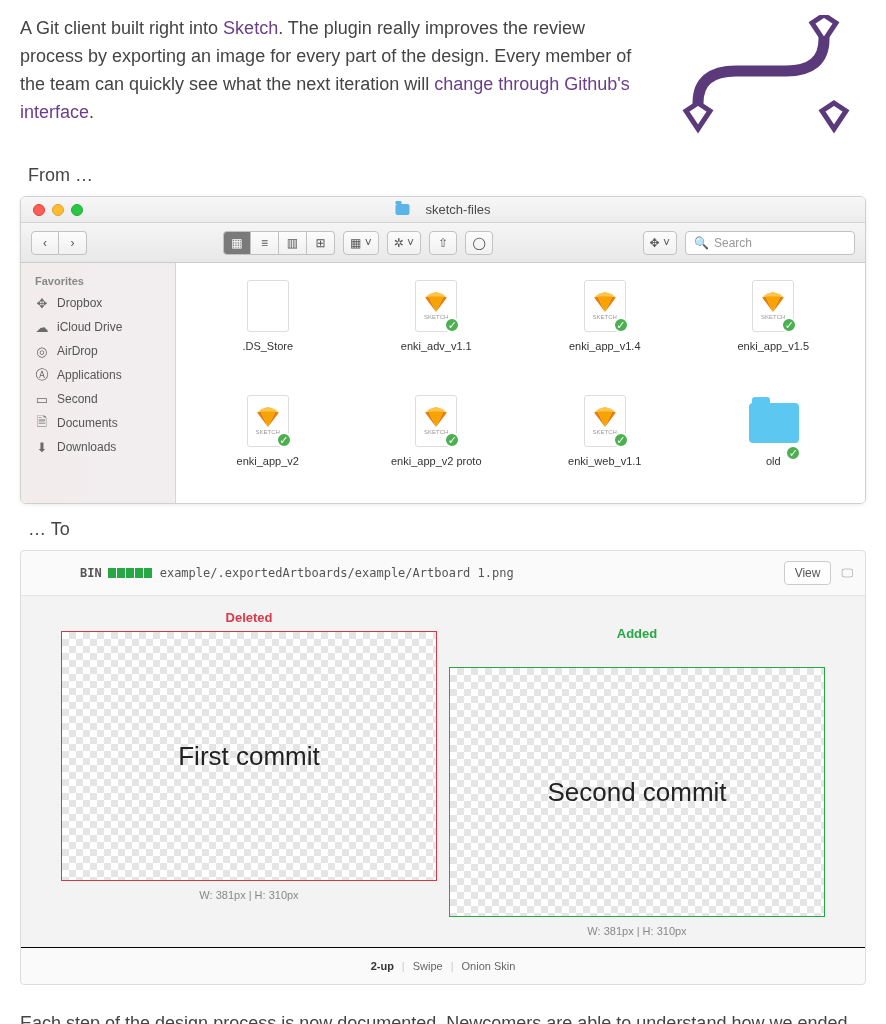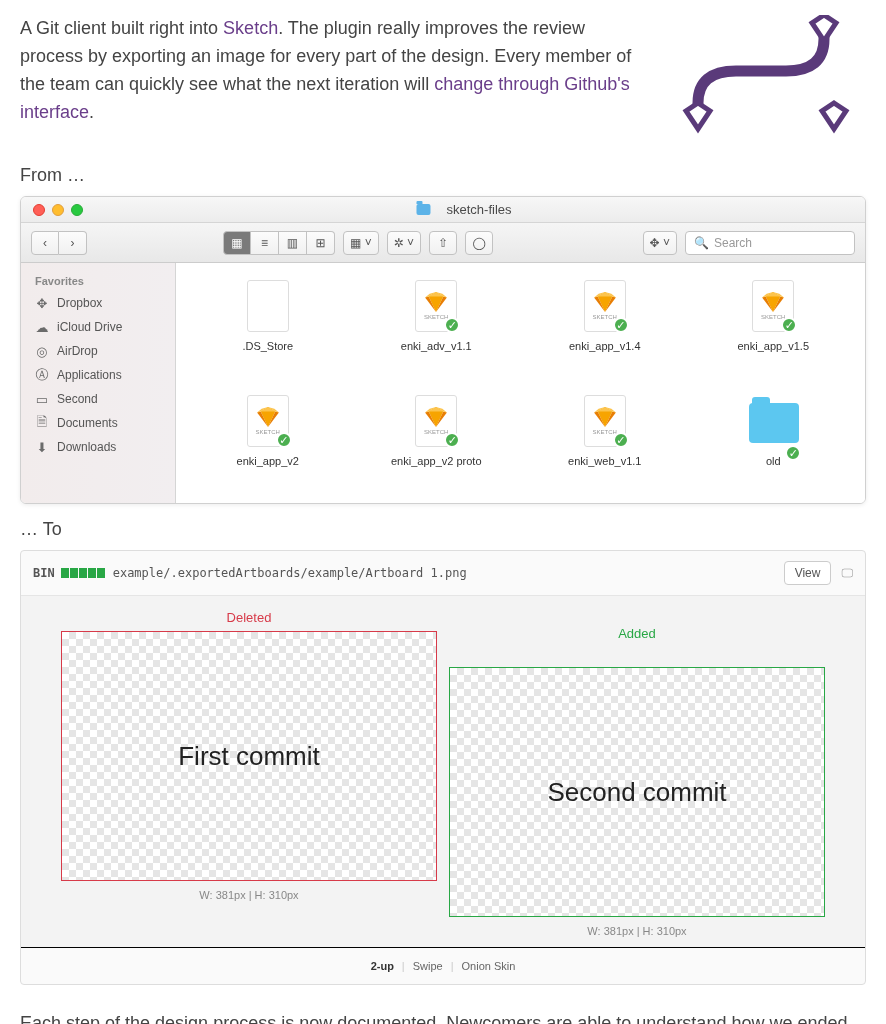--- a/index.html
+++ b/index.html
@@ -7,30 +7,30 @@
     font-family: -apple-system, BlinkMacSystemFont, "Segoe UI", Helvetica, Arial, sans-serif;
     color: #333;
     padding: 15px 20px;
     width: 886px;
     background: #fff;
   }
   a, .link { color: #6a3e8a; text-decoration: none; }
   .intro-wrap { display: flex; gap: 20px; align-items: flex-start; margin-bottom: 30px; }
   .intro-text { flex: 1; font-size: 18px; line-height: 1.55; color: #444; }
   .logo-wrap { width: 200px; display: flex; justify-content: center; }
-  .section-label { font-size: 18px; color: #444; margin: 15px 0 10px; }
+  .section-label { font-size: 18px; color: #444; margin: 15px 8px 10px; }
   
   .finder { border: 1px solid #d0d0d0; border-radius: 6px; overflow: hidden; box-shadow: 0 1px 4px rgba(0,0,0,0.08); }
   .titlebar { background: linear-gradient(#f7f7f7,#ececec); height: 26px; display: flex; align-items: center; position: relative; border-bottom: 1px solid #d5d5d5; }
   .traffic { display: flex; gap: 7px; padding-left: 12px; }
   .tl { width: 12px; height: 12px; border-radius: 50%; }
   .tl.r { background: #ff5f57; border:1px solid #e33e32;}
   .tl.y { background: #ffbd2e; border:1px solid #e09e3e;}
   .tl.g { background: #28c940; border:1px solid #2aab39;}
-  .titlecenter { position: absolute; left: 50%; transform: translateX(-50%); font-size: 13px; color: #4a4a4a; display: flex; align-items: center; gap: 16px; margin-left: 21px; }
+  .titlecenter { position: absolute; left: 50%; transform: translateX(-50%); font-size: 13px; color: #4a4a4a; display: flex; align-items: center; gap: 16px; }
   .folder-ico { width: 14px; height: 11px; background: #5cb3e8; border-radius: 2px; position: relative; }
   .folder-ico::before { content:""; position:absolute; top:-3px; left:0; width:6px; height:3px; background:#5cb3e8; border-radius:1px 1px 0 0;}
   .toolbar { background: linear-gradient(#f5f5f5,#e8e8e8); height: 40px; display: flex; align-items: center; padding: 0 10px; gap: 8px; border-bottom:1px solid #ccc;}
   .nav-btns { display:flex; }
   .btn { background: linear-gradient(#fcfcfc,#f1f1f1); border:1px solid #c2c2c2; height:24px; min-width:28px; border-radius:4px; display:flex; align-items:center; justify-content:center; font-size:12px; color:#555; padding:0 6px;}
   .btn + .btn.joined { border-left:none; border-radius:0 4px 4px 0;}
   .btn.first { border-radius:4px 0 0 4px;}
   .seg { display:flex; }
   .seg .btn { border-radius:0; border-left:none;}
   .seg .btn:first-child { border-left:1px solid #c2c2c2; border-radius:4px 0 0 4px;}
@@ -50,30 +50,30 @@
   .sketch-file { width:42px; height:52px; background:#fff; border:1px solid #ddd; border-radius:3px; margin:2px auto 0; display:flex; flex-direction:column; align-items:center; justify-content:center; position:relative;}
   .diamond { width:22px; height:20px; position:relative;}
   .diamond svg { width:100%; height:100%;}
   .badge-txt { font-size:6px; color:#999; margin-top:2px;}
   .sync-badge { position:absolute; right:-4px; bottom:-2px; width:16px; height:16px; border-radius:50%; background:#4caf50; color:#fff; font-size:11px; display:flex; align-items:center; justify-content:center; border:2px solid #fff;}
   .folder-big { width:50px; height:40px; background:#5cc7f0; border-radius:4px; margin-top:10px; position:relative;}
   .folder-big::before { content:""; position:absolute; top:-6px; left:3px; width:18px; height:8px; background:#5cc7f0; border-radius:3px 3px 0 0;}
   
   .diff { border:1px solid #ddd; border-radius:4px; background:#fafafa; margin-top:10px;}
   .diff-head { display:flex; align-items:center; padding:10px 12px; border-bottom:1px solid #e5e5e5; font-size:12px;}
-  .bin { font-family:monospace; font-weight:bold; color:#555; margin-right:6px;}
+  .bin { font-family:monospace; font-weight:bold; color:#555; margin-right:6px;margin-left:47px;}
   .blocks { display:flex; gap:1px; margin-right:8px;}
   .blk { width:8px; height:10px; background:#28a745;}
   .diff-path { font-family:monospace; color:#555; flex:1;}
   .view-btn { background:#fff; border:1px solid #ccc; border-radius:4px; padding:4px 10px; font-size:12px; color:#555;}
   .monitor-ico { margin-left:10px; color:#999;}
   .diff-body { padding:14px 40px 6px; background:#f3f3f3;}
   .diff-cols { display:flex; gap:12px;}
   .diff-col { flex:1; text-align:center;}
-  .diff-label { font-size:13px; font-weight:400; padding-bottom:6px;}
+  .diff-label { font-size:13px; font-weight:700; padding-bottom:6px;}
   .diff-label.del { color:#d73a49;}
   .diff-label.add { color:#28a745;margin-top:16px;}
   .diff-img { border:1px solid; height:250px; position:relative; display:flex; align-items:center; justify-content:center; font-size:26px; color:#222;
     background-image:
       linear-gradient(45deg,#e5e5e5 25%,transparent 25%),
       linear-gradient(-45deg,#e5e5e5 25%,transparent 25%),
       linear-gradient(45deg,transparent 75%,#e5e5e5 75%),
       linear-gradient(-45deg,transparent 75%,#e5e5e5 75%);
     background-size:14px 14px;
     background-position:0 0,0 7px,7px -7px,-7px 0;

